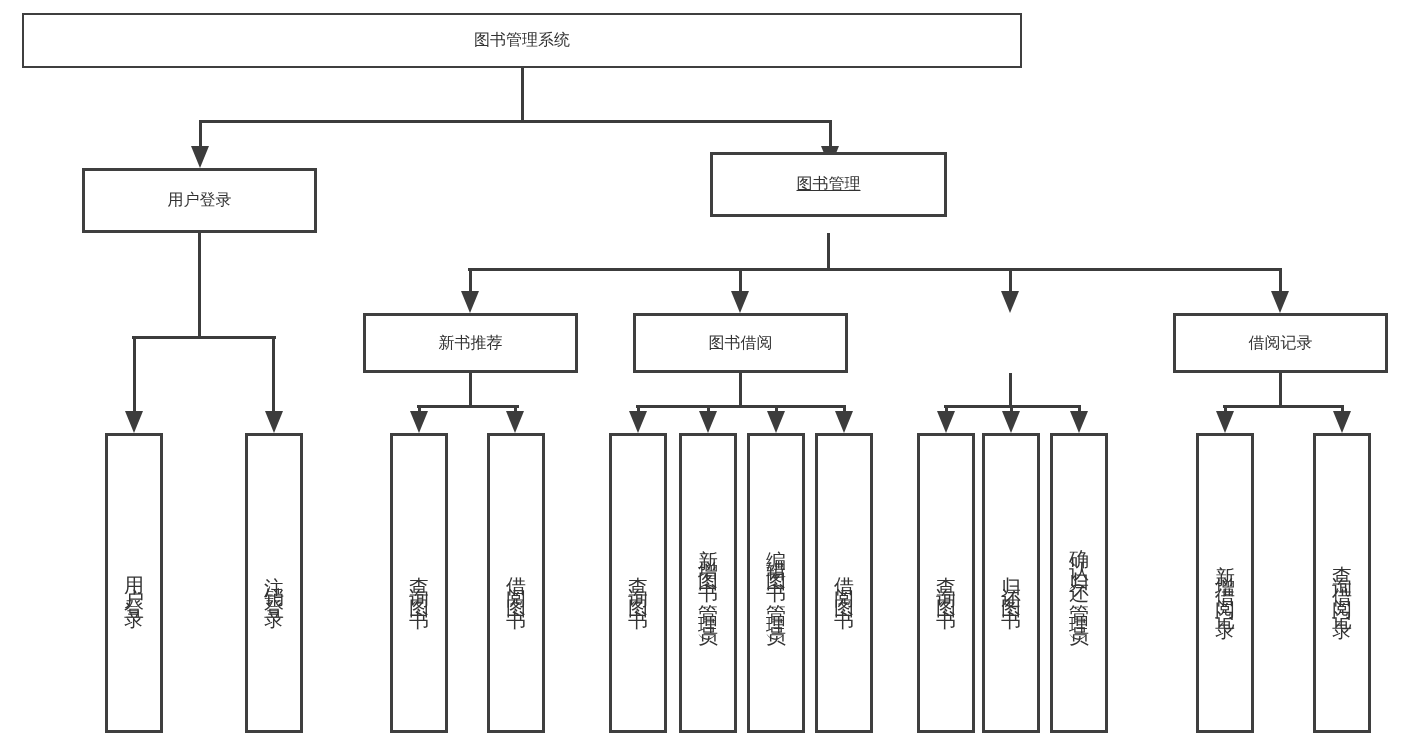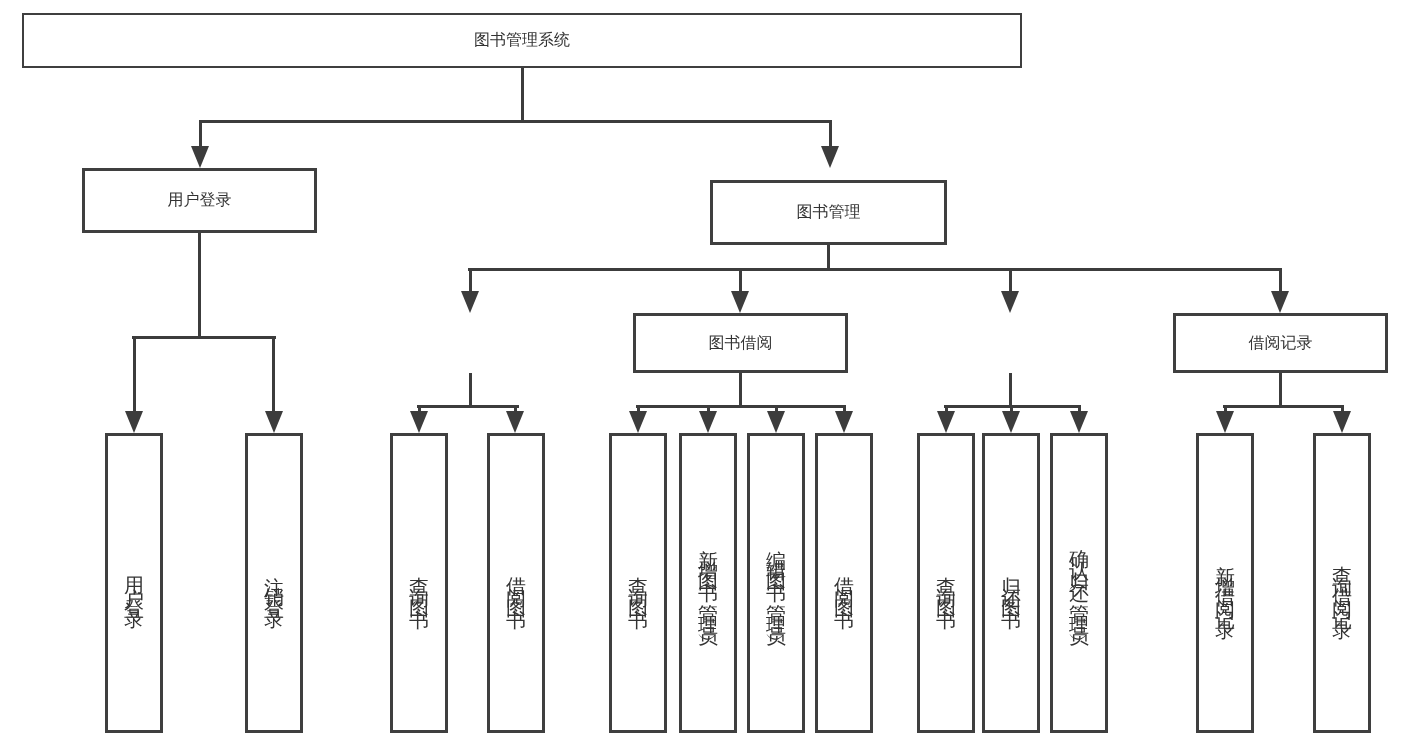--- a/index.html
+++ b/index.html
@@ -31,21 +31,21 @@
   <div class="vline" style="left:521px; top:68px; height:54px;"></div>
   <div class="hline" style="left:199px; top:120px; width:633px;"></div>
   <div class="vline" style="left:199px; top:120px; height:28px;"></div>
   <div class="vline" style="left:829px; top:120px; height:28px;"></div>
   <div class="arr" style="left:191px; top:146px;"></div>
   <div class="arr" style="left:821px; top:146px;"></div>
 
   <div class="node" style="left:82px; top:168px; width:235px; height:65px;">
     <span>用户登录</span>
   </div>
-  <div class="node" style="left:710px; top:180px; width:237px; height:65px;">
+  <div class="node" style="left:710px; top:152px; width:237px; height:65px;text-decoration:underline;">
     <span>图书管理</span>
   </div>
 
   <div class="vline" style="left:198px; top:233px; height:105px;"></div>
   <div class="hline" style="left:132px; top:336px; width:144px;"></div>
   <div class="vline" style="left:133px; top:336px; height:77px;"></div>
   <div class="vline" style="left:272px; top:336px; height:77px;"></div>
   <div class="arr" style="left:125px; top:411px;"></div>
   <div class="arr" style="left:265px; top:411px;"></div>
 
@@ -53,20 +53,23 @@
   <div class="hline" style="left:468px; top:268px; width:814px;"></div>
   <div class="vline" style="left:469px; top:268px; height:26px;"></div>
   <div class="vline" style="left:739px; top:268px; height:26px;"></div>
   <div class="vline" style="left:1009px; top:268px; height:26px;"></div>
   <div class="vline" style="left:1279px; top:268px; height:26px;"></div>
   <div class="arr" style="left:461px; top:291px;"></div>
   <div class="arr" style="left:731px; top:291px;"></div>
   <div class="arr" style="left:1001px; top:291px;"></div>
   <div class="arr" style="left:1271px; top:291px;"></div>
 
+  <div class="node" style="left:363px; top:313px; width:215px; height:60px;">
+    <span>新书推荐</span>
+  </div>
   <div class="node" style="left:633px; top:313px; width:215px; height:60px;font-family:Liberation Serif, serif;">
     <span>图书借阅</span>
   </div>
   <div class="node" style="left:1173px; top:313px; width:215px; height:60px;">
     <span>借阅记录</span>
   </div>
 
   <div class="vline" style="left:469px; top:373px; height:35px;"></div>
   <div class="hline" style="left:417px; top:405px; width:102px;"></div>
   <div class="vline" style="left:418px; top:405px; height:9px;"></div>

